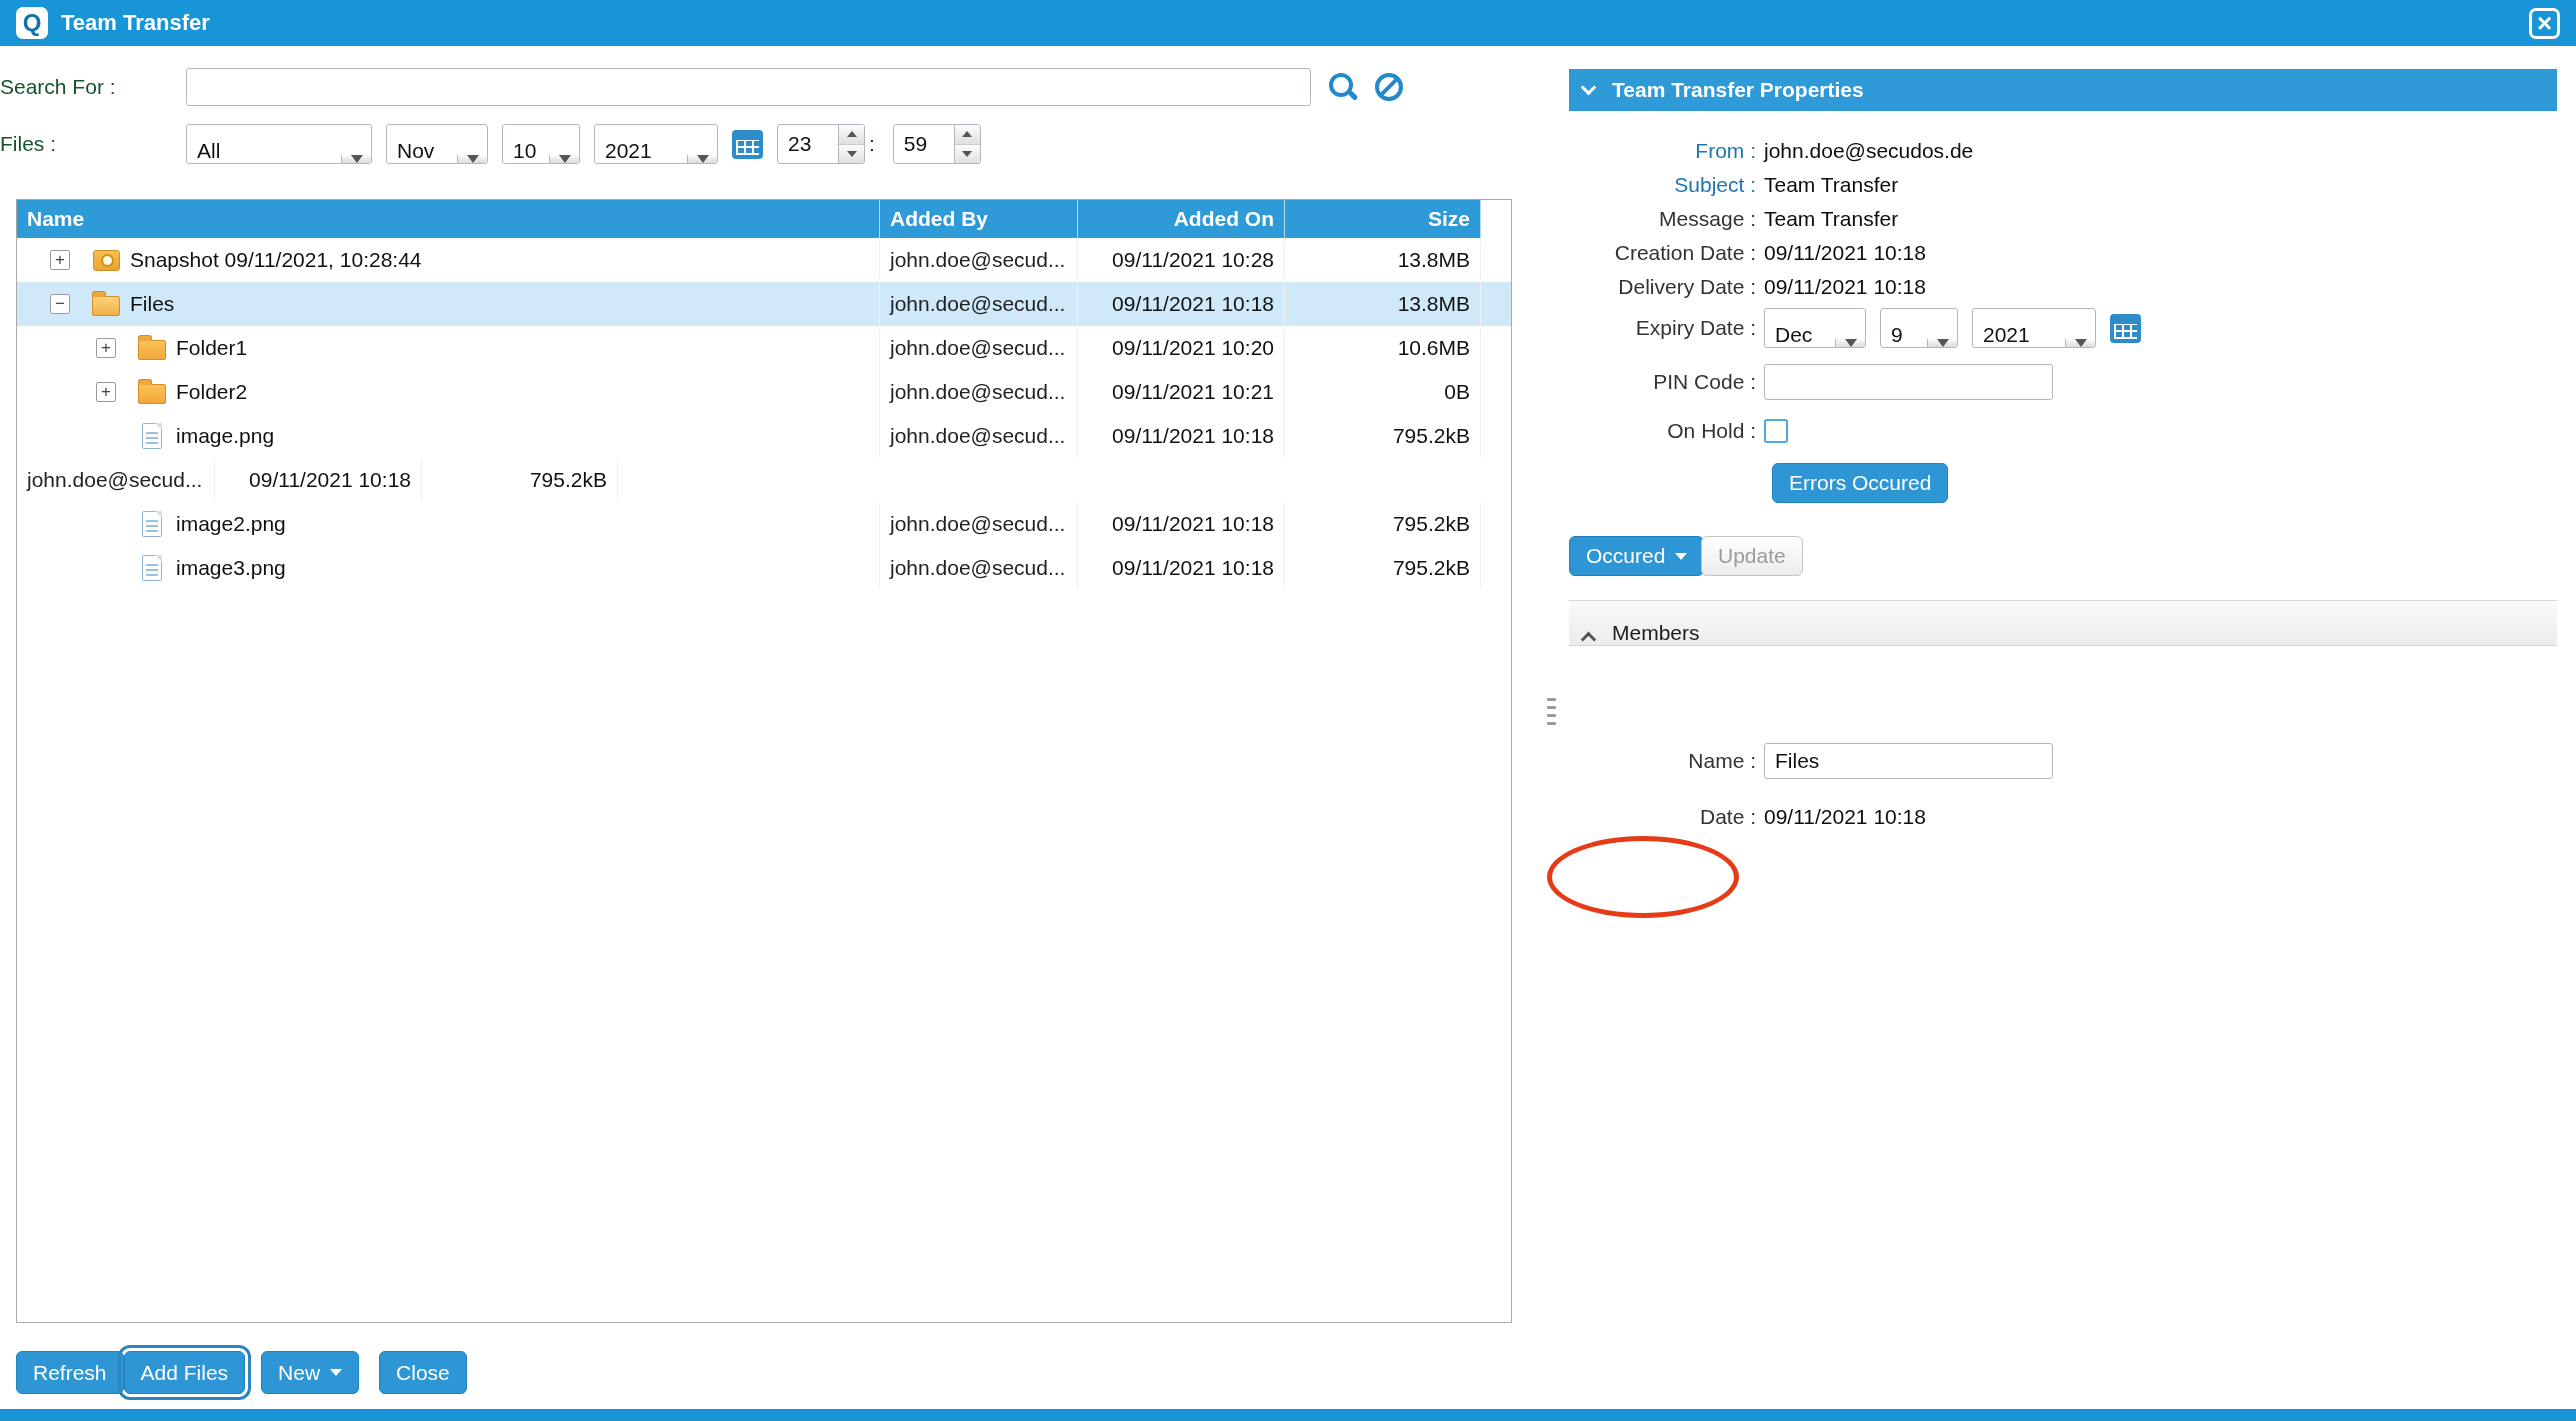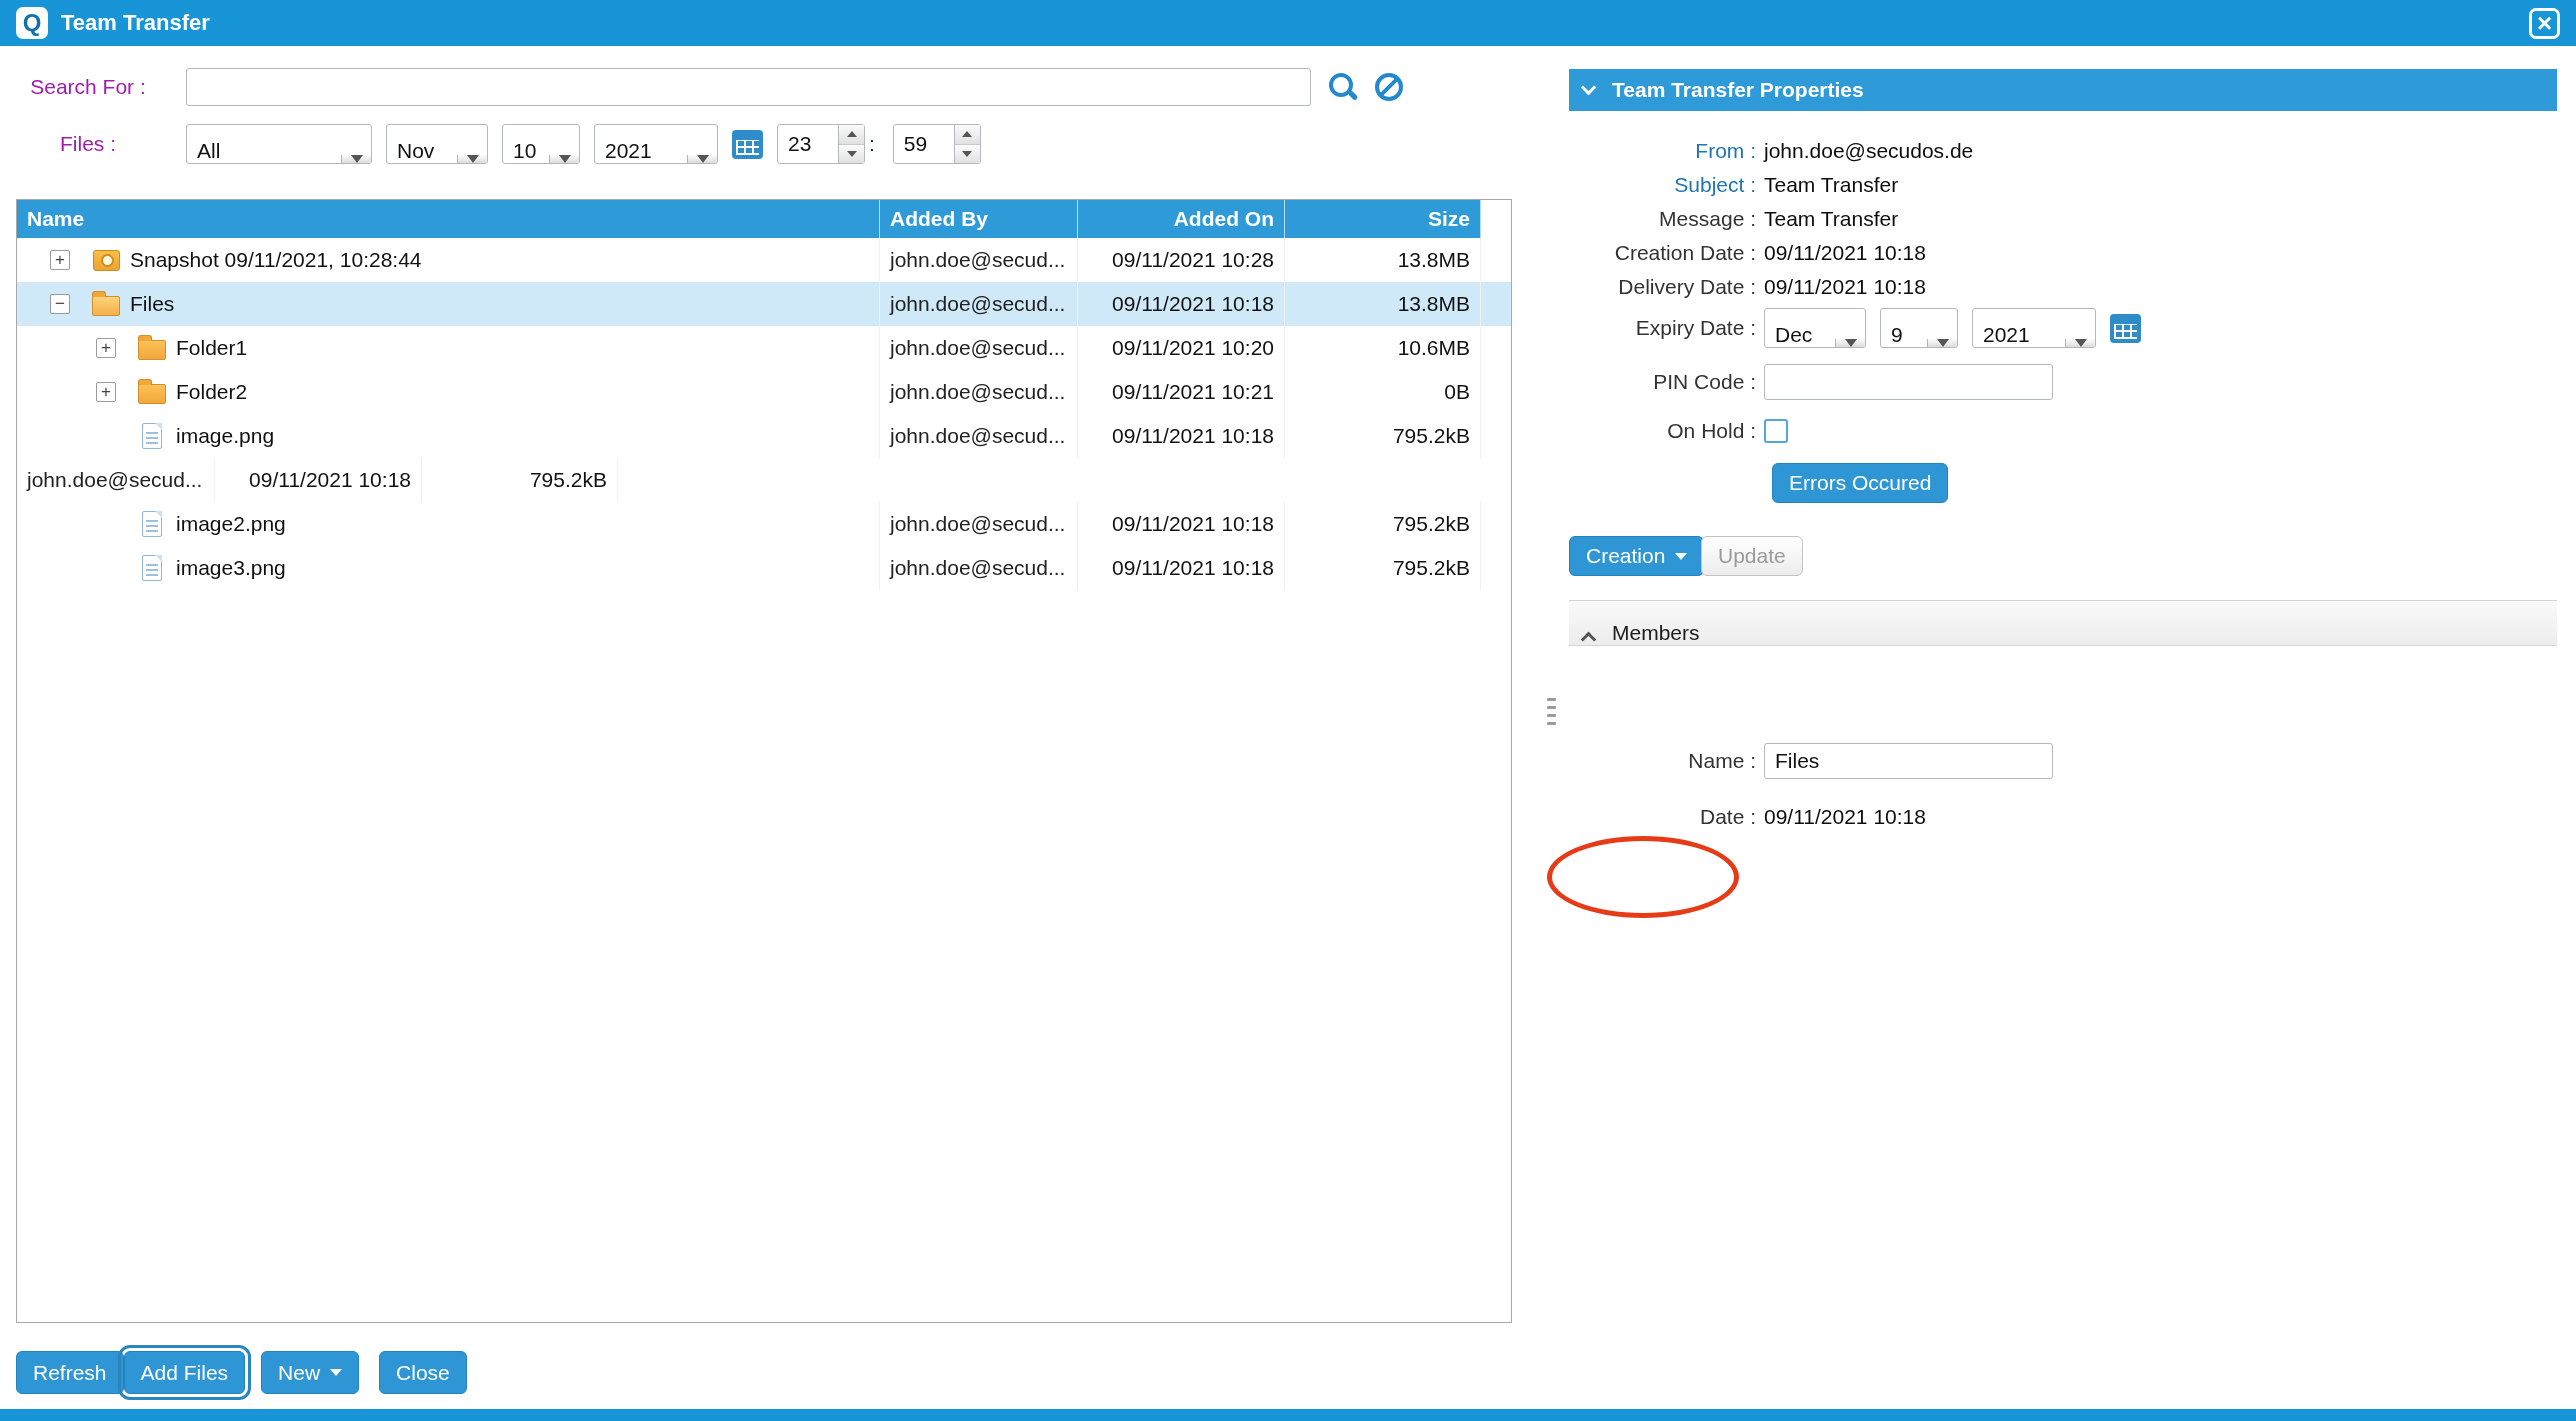--- a/index.html
+++ b/index.html
@@ -20,21 +20,21 @@
   
   .leftpane{position:absolute;left:0;top:46px;width:1544px;bottom:13px;background:#fff}
   .rightpane{position:absolute;left:1569px;top:46px;width:988px;bottom:13px;background:#fff}
   .splitgrip{position:absolute;left:1547px;top:698px;display:flex;flex-direction:column;gap:5px}
   .splitgrip span{width:9px;height:3px;background:#9a9a9a;border-radius:1px}
 
   
   .srow{position:absolute;left:0;display:flex;align-items:center}
   .srow.search{top:22px}
   .srow.filters{top:78px}
-  .flabel{width:186px;text-align:center;padding-right:10px;color:#a21caf;flex:none}
+  .flabel{width:186px;text-align:left;padding-right:10px;color:#14532d;flex:none}
   .tinput{height:38px;border:1px solid #b3b7bf;border-radius:3px;padding:0 10px;font:inherit;color:#111;background:#fff}
   .w-search{width:1125px}
   .iconbtn{margin-left:16px;cursor:pointer;flex:none}
   .mag{position:relative;width:32px;height:32px}
   .mag::before{content:"";position:absolute;left:2px;top:2px;width:16px;height:16px;border:4px solid #2489cc;border-radius:50%}
   .mag::after{content:"";position:absolute;left:21px;top:22px;width:10px;height:5px;background:#2489cc;transform:rotate(45deg);border-radius:2px}
   .ban{position:relative;width:28px;height:28px;border:4px solid #2489cc;border-radius:50%}
   .ban::before{content:"";position:absolute;left:-3px;top:8px;width:26px;height:4px;background:#2489cc;transform:rotate(-45deg)}
 
   .combo{display:inline-flex;height:40px;border:1px solid #b3b7bf;border-radius:3px;background:#fff;
@@ -399,21 +399,21 @@
     <span class="lab">On Hold :</span>
     <span class="checkbox"></span>
   </div>
 
   <div class="errrow">
     <button class="btn">Errors Occured</button>
   </div>
 
   <div class="actrow">
     <button class="btn">
-      <span>Creation</span>
+      <span>Occured</span>
       <span class="caret"></span>
     </button>
     <button class="btn disabled btn-update">Update</button>
   </div>
 
   <div class="members">
     <span class="chev up"></span>
     <span>Members</span>
   </div>
 

